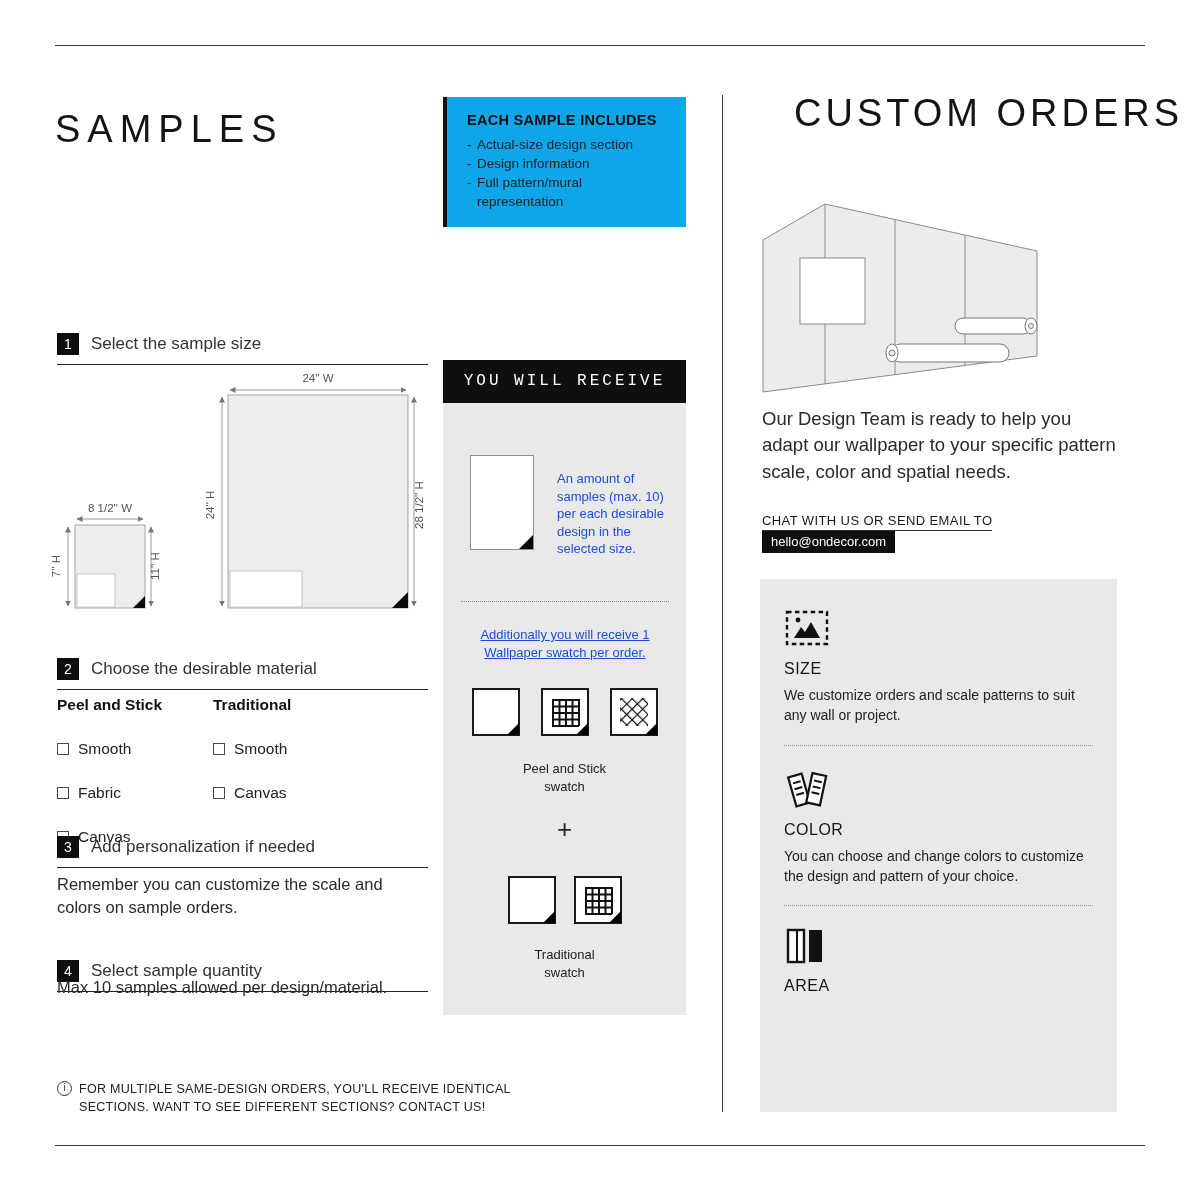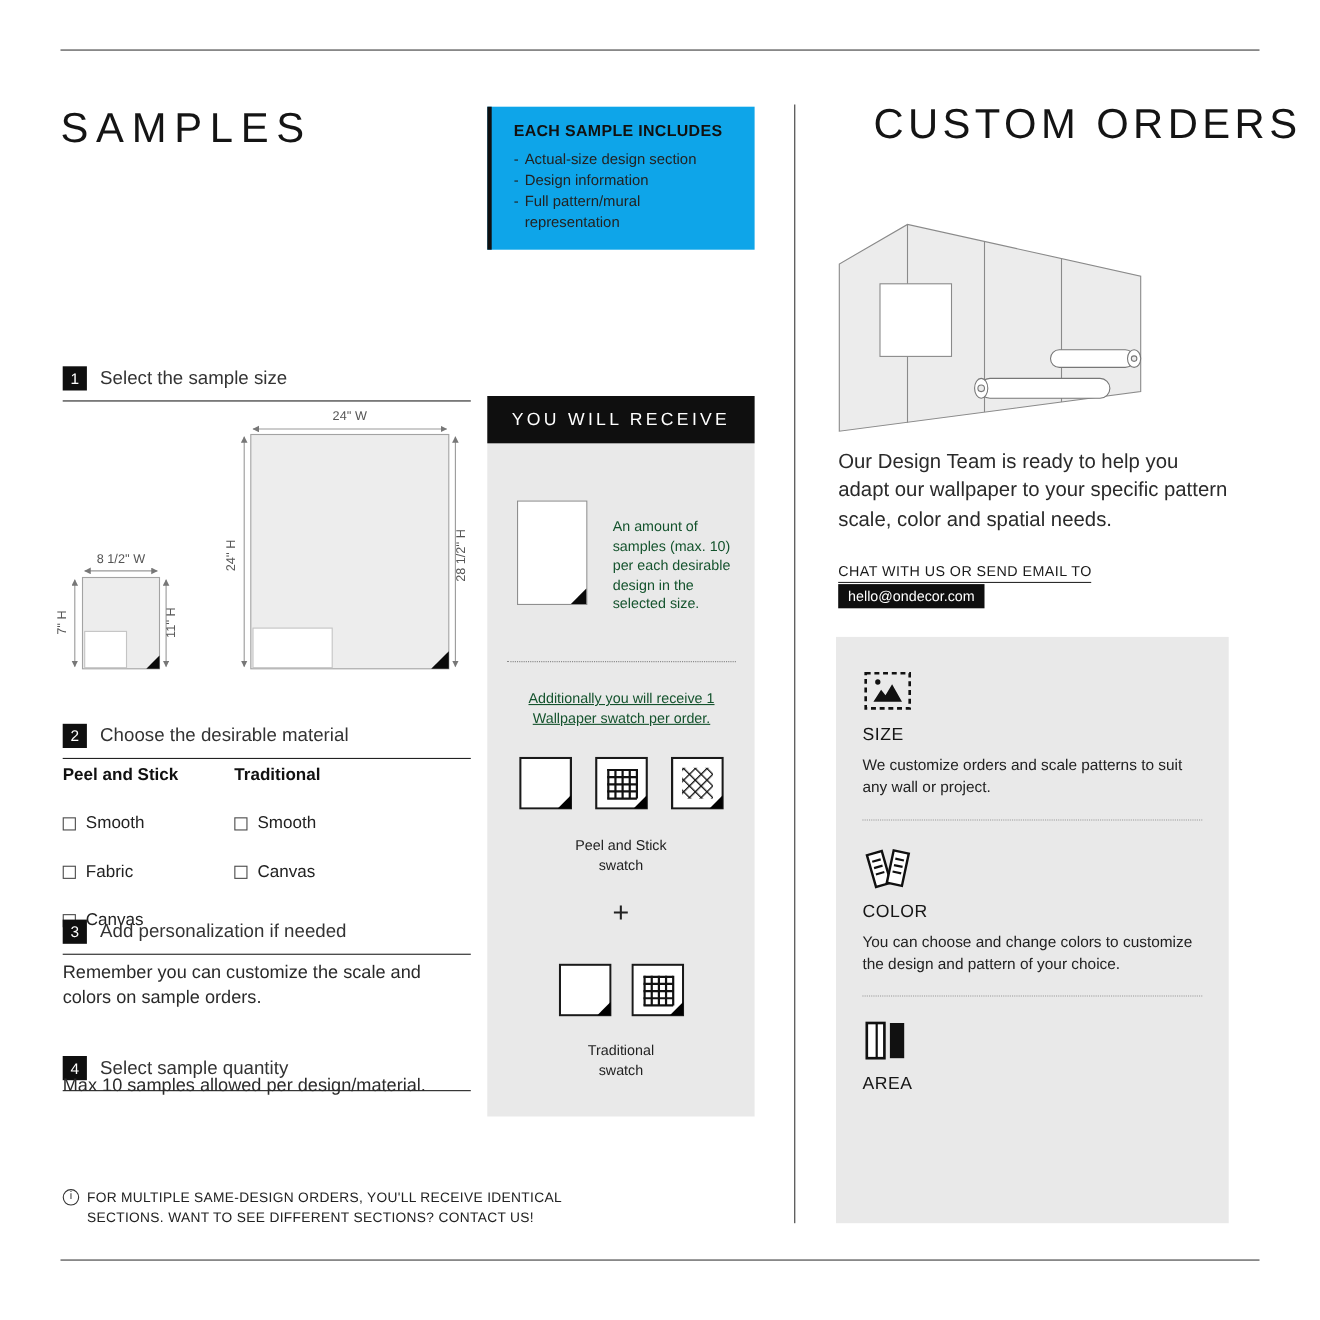--- a/index.html
+++ b/index.html
@@ -27,25 +27,25 @@
   .mat-title { font-size:15.5px; font-weight:700; color:#111; margin-bottom:13px; }
   .opt { display:flex; align-items:center; font-size:15.5px; color:#222; margin-bottom:9px;margin-top:26px; }
   .cb { width:12px; height:12px; border:1.5px solid #4a4a4a; background:#fff; margin-right:9px; flex:none; cursor:pointer; }
 
   .body-text { font-size:16.5px; line-height:1.4; color:#2a2a2a; }
 
   .footnote { display:flex; gap:7px; align-items:flex-start; }
   .info-circle { width:15px; height:15px; border:1.2px solid #333; border-radius:50%; font-size:10px; line-height:12px; text-align:center; color:#333; flex:none; margin-top:1px; }
   .footnote-text { font-size:12.5px; letter-spacing:.3px; line-height:1.45; color:#222; }
 
-  .mid-bg { background:#e9e9e9; width:243px; }
+  .mid-bg { background:#e9e9e9; width:243px;font-family:Liberation Mono, monospace; }
   .mid-header { background:#0f0f0f; color:#fff; height:43px; line-height:43px; text-align:center; font-size:16px; letter-spacing:3px; }
   .sample-rect { background:#fff; border:1px solid #8f8f8f; position:relative; }
   .fold { position:absolute; right:0; bottom:0; width:0; height:0; border-left:14px solid transparent; border-bottom:14px solid #0a0a0a; }
-  .mid-text { font-size:13px; line-height:1.35; color:#14532d; }
+  .mid-text { font-size:13px; line-height:1.35; color:#1d4ed8; }
   .dotted { border-top:1px dotted #8a8a8a; }
   .swatch-row { display:flex; justify-content:center; align-items:flex-end; }
   .caption { text-align:center; font-size:13px; line-height:1.4; color:#222; }
   .plus { text-align:center; font-size:26px; font-weight:300; color:#222; }
 
   .right-par { font-size:18.5px; line-height:1.43; color:#2a2a2a; }
   .chat-label { display:inline-block; font-size:13px; letter-spacing:.4px; color:#1b1b1b; border-bottom:1px solid #2c2c2c; padding-bottom:2px; }
   .email-badge { display:inline-block; background:#0f0f0f; color:#fff; font-size:13px; padding:3px 9px 4px; cursor:pointer; }
 
   .services { background:#e9e9e9; width:357px; height:533px; padding:30px 24px; }
@@ -59,21 +59,21 @@
 </head>
 <body>
 
 <div id="canvas">
 
   <div class="abs hline" style="left:55px; top:45px; width:1090px;"></div>
   <div class="abs hline" style="left:55px; top:1145px; width:1090px;"></div>
 
   <div class="abs vline" style="left:722px; top:95px; height:1017px;"></div>
 
-  <div class="abs big-title" style="left:55px; top:96px;">SAMPLES</div>
+  <div class="abs big-title" style="left:55px; top:108px;">SAMPLES</div>
 
 
   <div class="abs includes-box" style="left:443px; top:97px;">
     <div class="includes-title">EACH SAMPLE INCLUDES</div>
     <div class="inc-item">
         <span class="dash">-</span>
         <span>Actual-size design section</span>
       </div>
     <div class="inc-item">
         <span class="dash">-</span>

